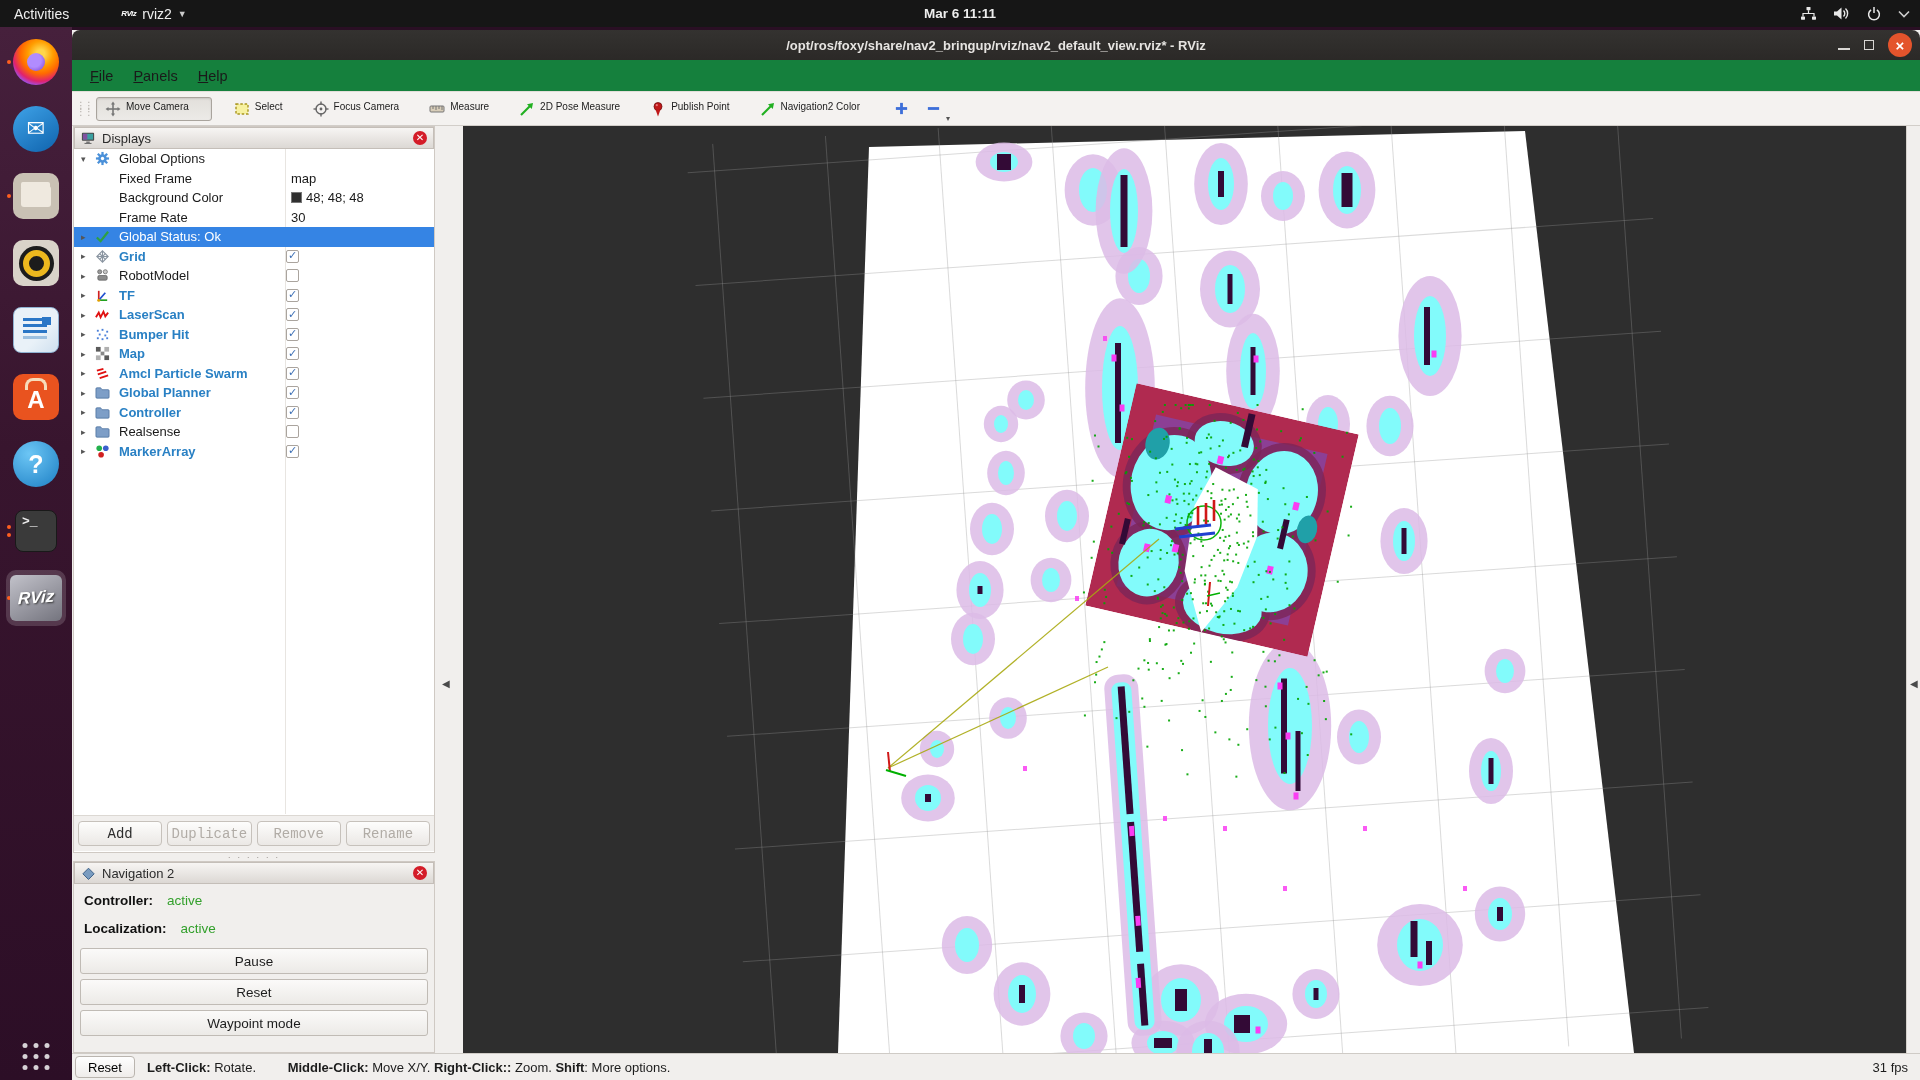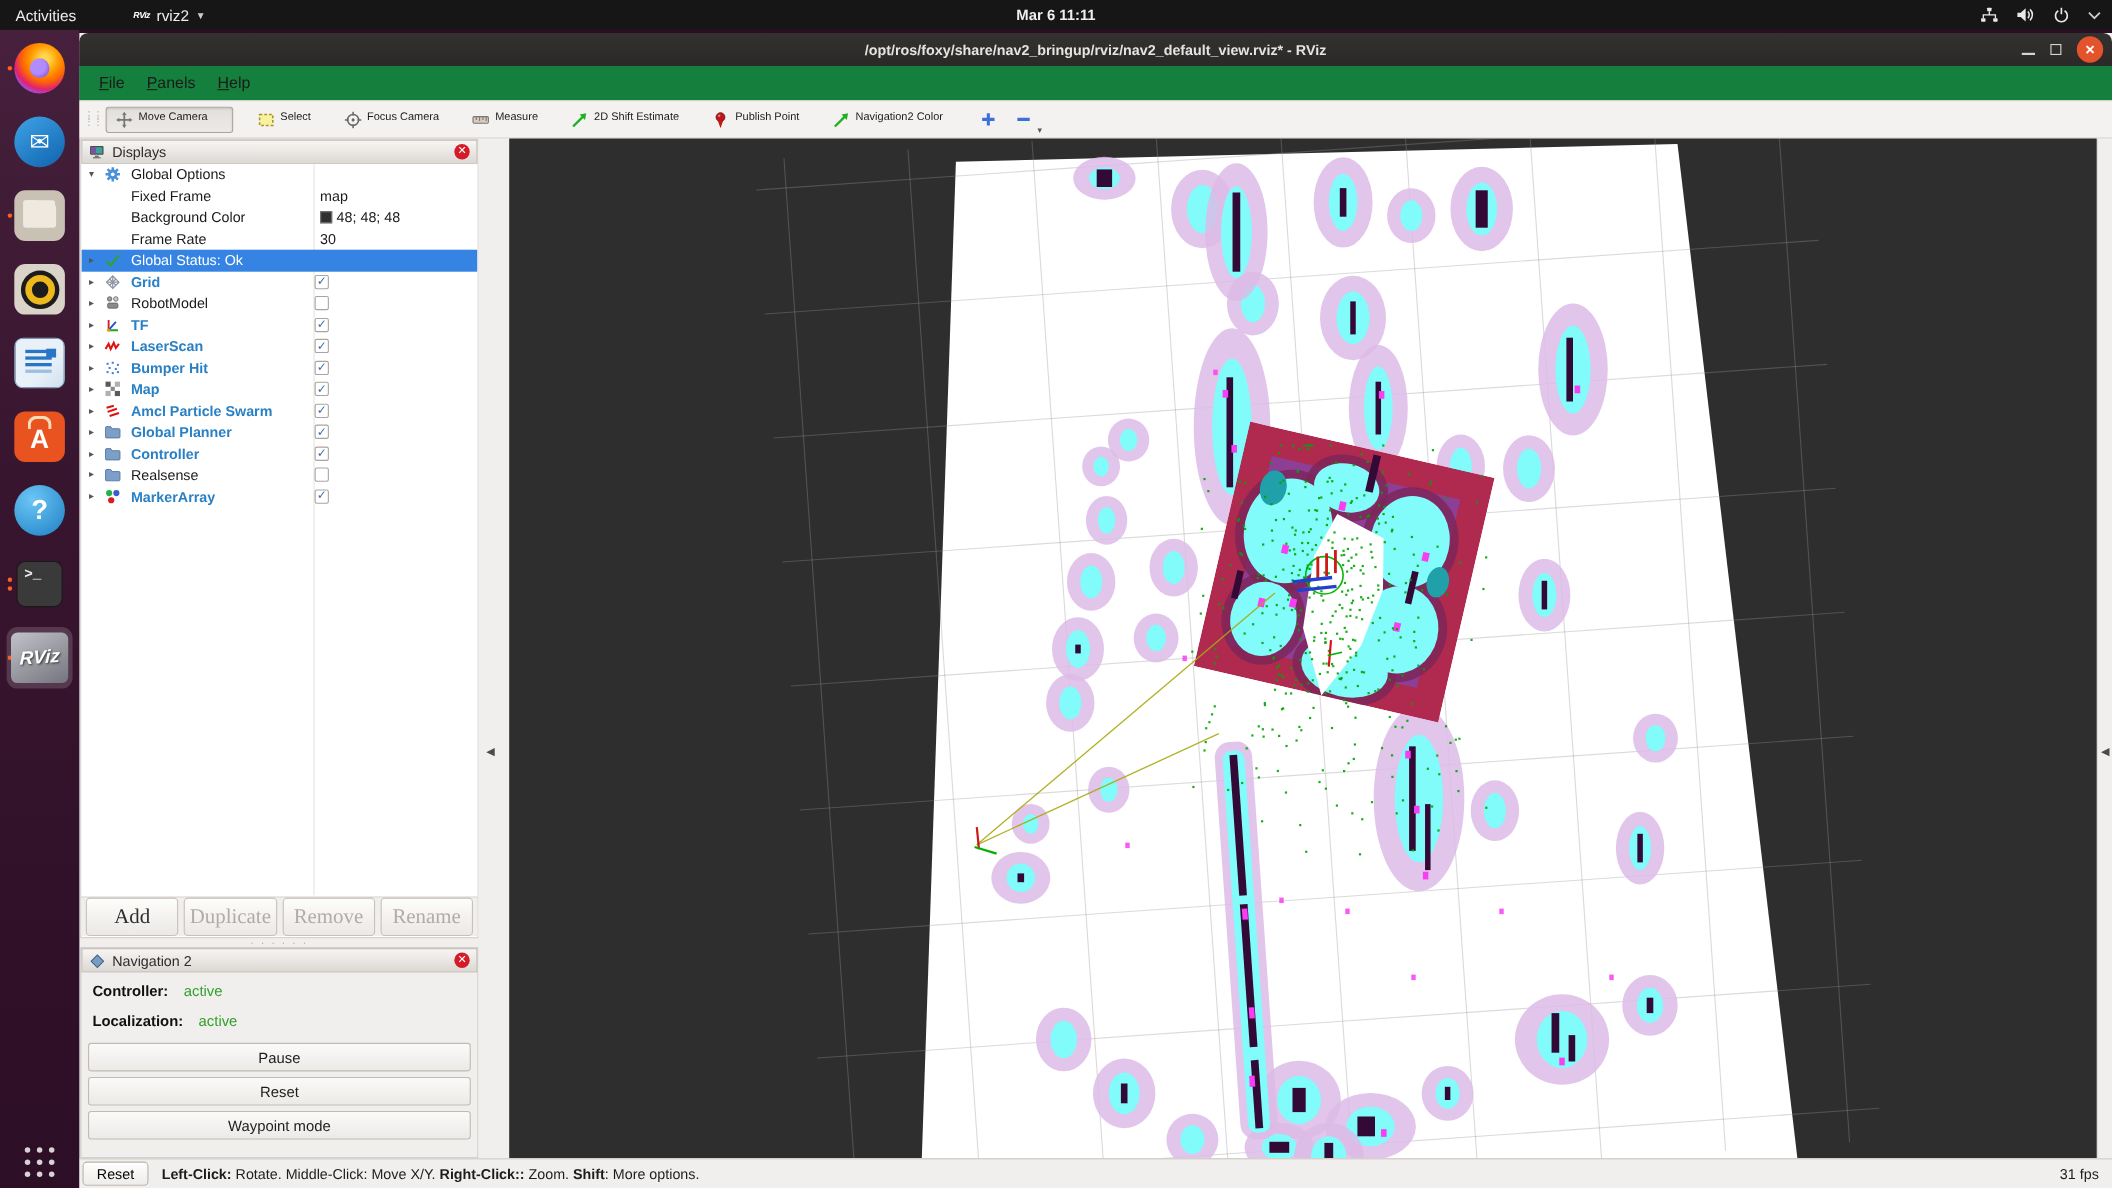--- a/index.html
+++ b/index.html
@@ -103,22 +103,22 @@
   .trow .rlabel.on { color:#2980c4; font-weight:bold; }
   .trow .rvalue { position:absolute; left:217px; display:flex; align-items:center; gap:4px; white-space:nowrap; }
   .trow.sel { background:#3584e4; }
   .trow.sel .rlabel { color:#ffffff; }
   .swatch { width:11px; height:11px; background:#303030; border:1px solid #777; display:inline-block; }
   .cb { position:absolute; left:212px; width:13px; height:13px; border:1px solid #aaa49e; background:#fff;
     border-radius:2px; display:flex; align-items:center; justify-content:center; }
   .cb.checked::after { content:"✓"; font-size:11px; font-weight:bold; color:#3c6eb4; margin-top:-1px; }
   .dp-actions { position:absolute; left:0; bottom:1px; width:100%; height:36px; background:#f1efed;
     display:flex; align-items:center; gap:5px; padding:0 4px; border-top:1px solid #dcd8d3; }
-  .dp-actions button { flex:1; height:35px; border-radius:4px; border:1px solid #c6c1bb;
-    background:linear-gradient(#fdfdfc,#ebe8e5); font-size:19px; color:#2c2c2c; font-family:Liberation Serif, serif; }
+  .dp-actions button { flex:1; height:25px; border-radius:4px; border:1px solid #c6c1bb;
+    background:linear-gradient(#fdfdfc,#ebe8e5); font-size:14px; color:#2c2c2c; font-family:Liberation Mono, monospace; }
   .dp-actions button:disabled { color:#b1aca6; }
   .resize-dots { position:absolute; left:1px; top:825px; width:362px; text-align:center; color:#9a958f;
     font-size:9px; letter-spacing:2px; line-height:4px; }
 
   
   .nav2-panel { position:absolute; left:1px; top:831px; width:362px; height:192px; background:#f1efed; border:1px solid #cfc9c3; }
   .nav2-row { display:flex; align-items:center; gap:14px; font-size:13.5px; padding:9px 10px 4px; }
   .nav2-row .lbl { font-weight:bold; color:#111; }
   .nav2-row .val { color:#33a02c; }
   .nav2-buttons { display:flex; flex-direction:column; gap:5px; padding:8px 6px; }
@@ -308,21 +308,21 @@
         </span>
         <span class="tlabel">Measure</span>
       </button>
       <button class="tool">
         <span class="ticon">
           <svg viewBox="0 0 16 16">
             <line x1="2" y1="14" x2="11" y2="5" stroke="#21b021" stroke-width="2.2"></line>
             <path d="M14,2 L12.8,8 L8,3.2 Z" fill="#21b021"></path>
           </svg>
         </span>
-        <span class="tlabel">2D Shift Estimate</span>
+        <span class="tlabel">2D Pose Measure</span>
       </button>
       <button class="tool">
         <span class="ticon">
           <svg viewBox="0 0 16 16">
             <circle cx="8" cy="5.5" r="4" fill="#c01818" stroke="#701010" stroke-width=".8"></circle>
             <path d="M5.5,8.5 L8,15.5 L10.5,8.5 Z" fill="#c01818"></path>
             <circle cx="6.8" cy="4.2" r="1.1" fill="#e87878"></circle>
           </svg>
         </span>
         <span class="tlabel">Publish Point</span>
@@ -1207,16 +1207,16 @@
           <line x1="743" y1="377" x2="743" y2="398" stroke="#d01818" stroke-width="2.6"></line>
           <line x1="751" y1="374" x2="751" y2="395" stroke="#d01818" stroke-width="2.6"></line>
           <line x1="712" y1="403" x2="748" y2="399" stroke="#2040d0" stroke-width="3"></line>
           <line x1="716" y1="411" x2="752" y2="407" stroke="#2040d0" stroke-width="3"></line>
         </g>
       </svg>
   </div>
 
   <div class="statusbar">
     <button class="sb-reset">Reset</button>
-    <span class="sb-hints" id="sb-hints"><span style="font-weight: bold;">Left-Click:</span><span> Rotate. </span><span style="font-weight: normal;">Middle-Click:</span><span> Move X/Y. </span><span style="font-weight: bold;">Right-Click::</span><span> Zoom. </span><span style="font-weight: bold;">Shift</span><span>: More options.</span></span>
+    <span class="sb-hints" id="sb-hints"><span style="font-weight: bold;">Left-Click:</span><span> Rotate. </span><span style="font-weight: bold; margin-left: 28px;">Middle-Click:</span><span> Move X/Y. </span><span style="font-weight: bold;">Right-Click::</span><span> Zoom. </span><span style="font-weight: bold;">Shift</span><span>: More options.</span></span>
     <span class="sb-fps">31 fps</span>
   </div>
 </div>
 
 </body></html>

